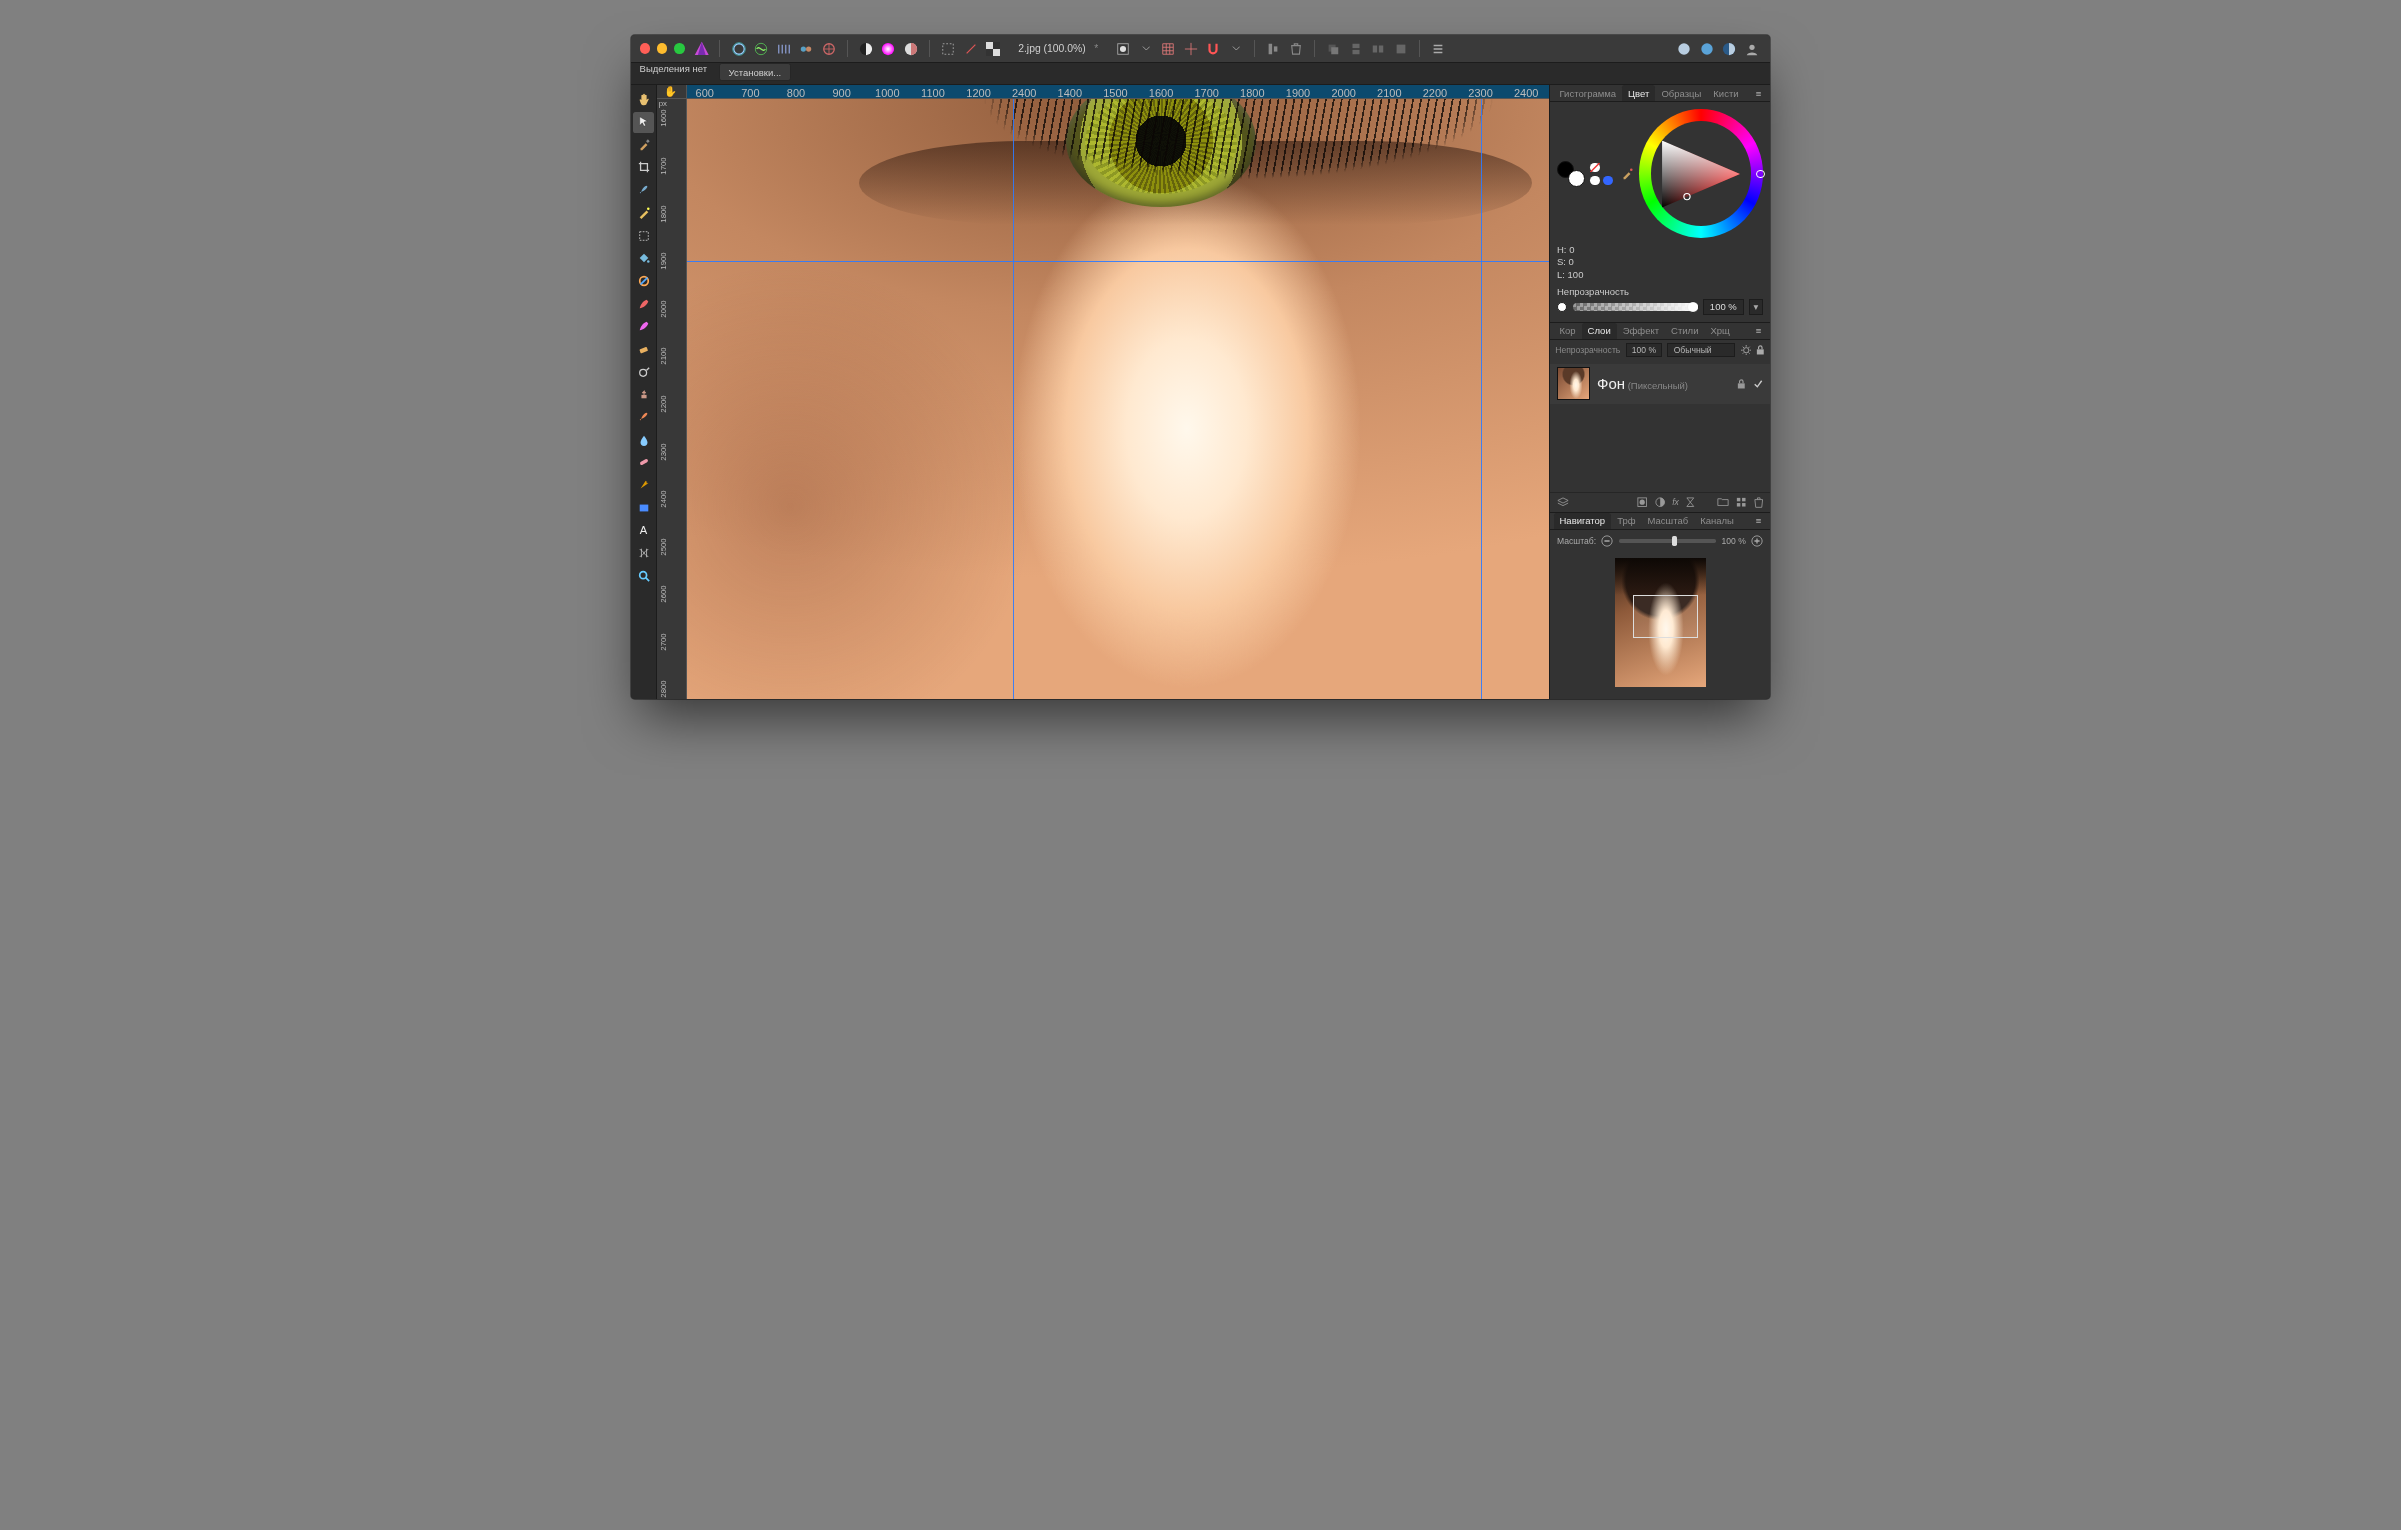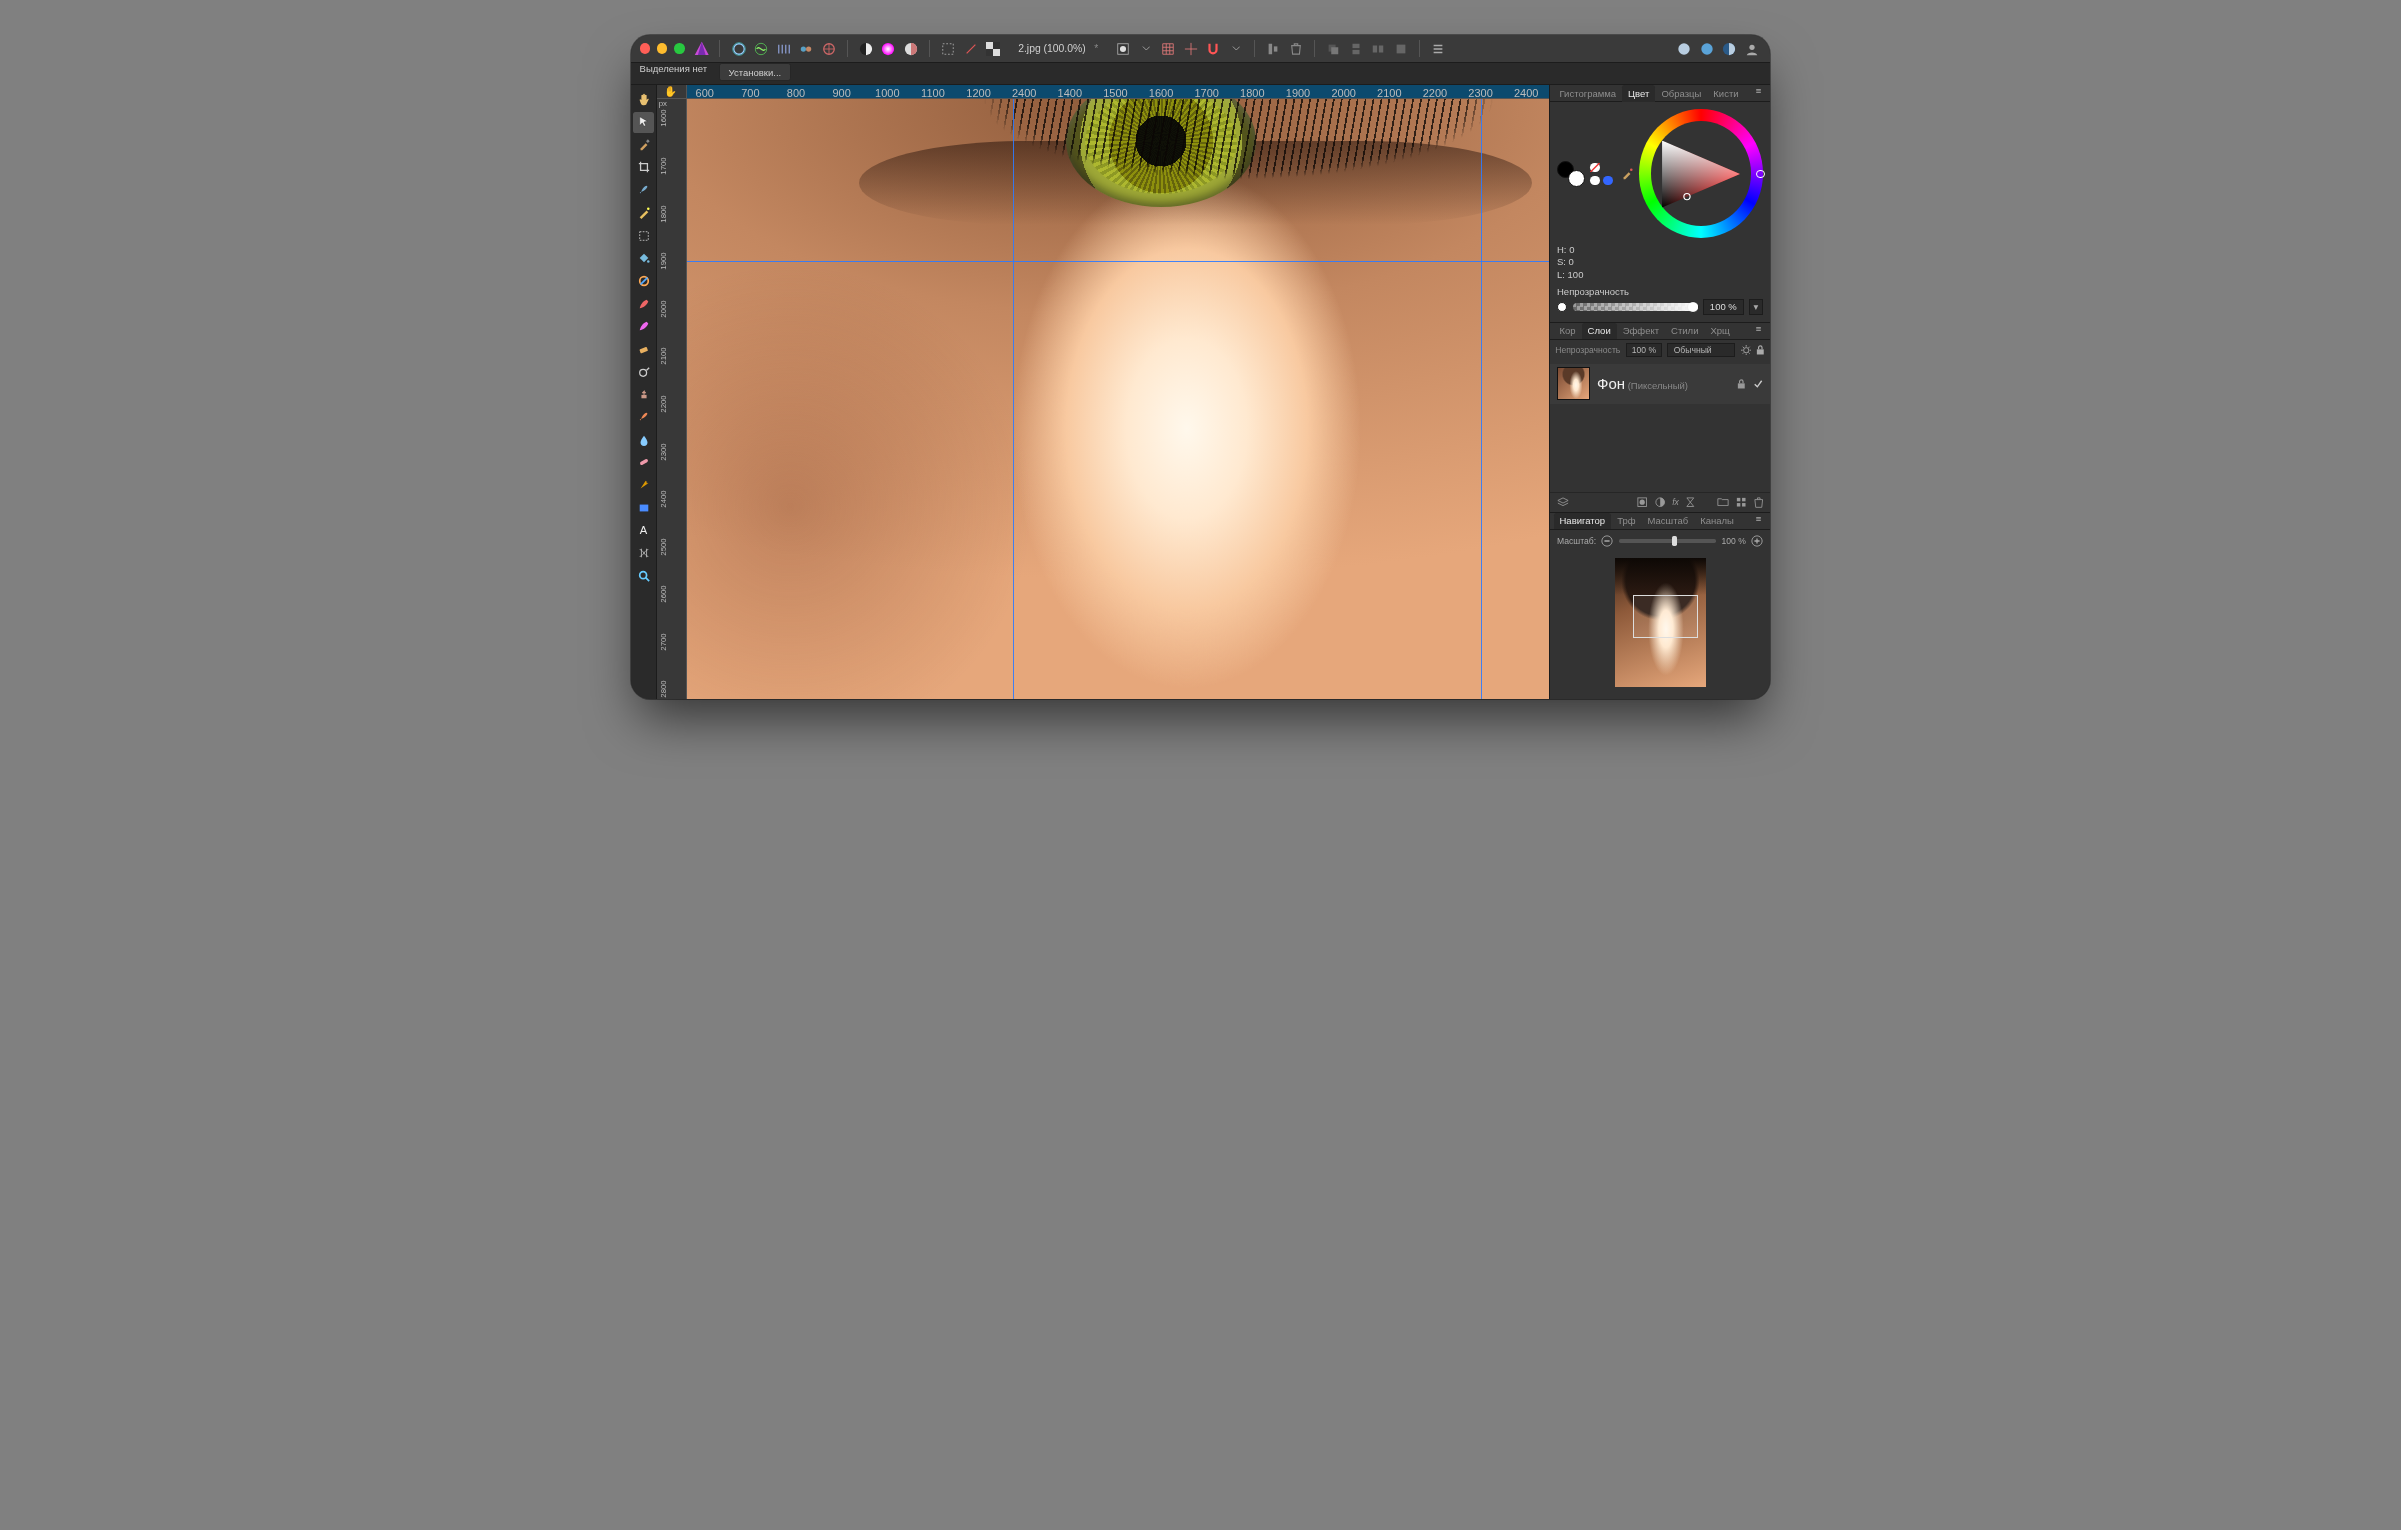--- a/index.html
+++ b/index.html
@@ -10,21 +10,21 @@
     --txt:#cfcfcf;
     --txt-dim:#8a8a8a;
     --txt-mid:#b0b0b0;
     --accent:#3d7eff;
     --divider:#1c1c1c;
     --tab-sel:#444;
   }
   * { box-sizing:border-box; font-family:-apple-system,Helvetica Neue,Arial,sans-serif; }
   body { margin:0; background:#808080; display:flex; justify-content:center; padding:35px 17px 104px; }
   .window {
-    width:1139px; height:664px; background:var(--bg); border-radius:19px;
+    width:1139px; height:664px; background:var(--bg); border-radius:4px;
     box-shadow:0 26px 52px -8.6px rgba(0,0,0,.6), 0 0 0 0.9px rgba(0,0,0,.4);
     display:flex; flex-direction:column; overflow:hidden; position:relative;
   }
 
   
   .titlebar { height:28px; background:var(--bg-top); display:flex; align-items:center; padding:0 8.6px; gap:7px; border-bottom:0.9px solid var(--divider); }
   .traffic { display:flex; gap:7px; }
   .dot { width:10.4px; height:10.4px; border-radius:50%; }
   .dot.r{background:#ff5f57}.dot.y{background:#febc2e}.dot.g{background:#28c840}
   .tb-ico { width:19px; height:19px; display:flex; align-items:center; justify-content:center; color:#aaa; border-radius:3.5px; }
@@ -80,21 +80,21 @@
     opacity:.85}
   .lid-shadow{position:absolute;top:7%;left:20%;width:78%;height:14%;
     background:linear-gradient(180deg, rgba(40,20,12,.55), rgba(40,20,12,0));
     border-radius:50%/100%}
   .gline{position:absolute;background:#2e7bff;opacity:.9}
   .gV{width:0.9px;top:0;bottom:0}
   .gH{height:0.9px;left:0;right:0}
 
   
   .right{background:#333;border-left:0.9px solid var(--divider);display:flex;flex-direction:column;min-height:0;font-size:9.5px;color:var(--txt)}
-  .ptabs{display:flex;height:17px;align-items:flex-start;border-bottom:0.9px solid var(--divider);gap:0;padding:0 3.5px;color:#8e8e8e}
+  .ptabs{display:flex;height:17px;align-items:center;border-bottom:0.9px solid var(--divider);gap:0;padding:0 3.5px;color:#8e8e8e}
   .ptab{padding:2.6px 6px;font-size:9.5px}
   .ptab.sel{background:#2a2a2a;color:#e8e8e8;border-radius:2.6px 2.6px 0 0}
   .ptabs .menu{margin-left:auto;padding:0 5.2px;color:#aaa}
   .panel{padding:7px;border-bottom:0.9px solid var(--divider)}
 
   .color-top{display:flex;align-items:center;gap:5.2px;margin-bottom:5.2px}
   .swatch-pair{position:relative;width:29px;height:26px}
   .sw{position:absolute;width:17px;height:17px;border-radius:50%;border:0.9px solid #111}
   .sw.a{top:0;left:0;background:#000}
   .sw.b{bottom:0;right:0;background:#fff}

